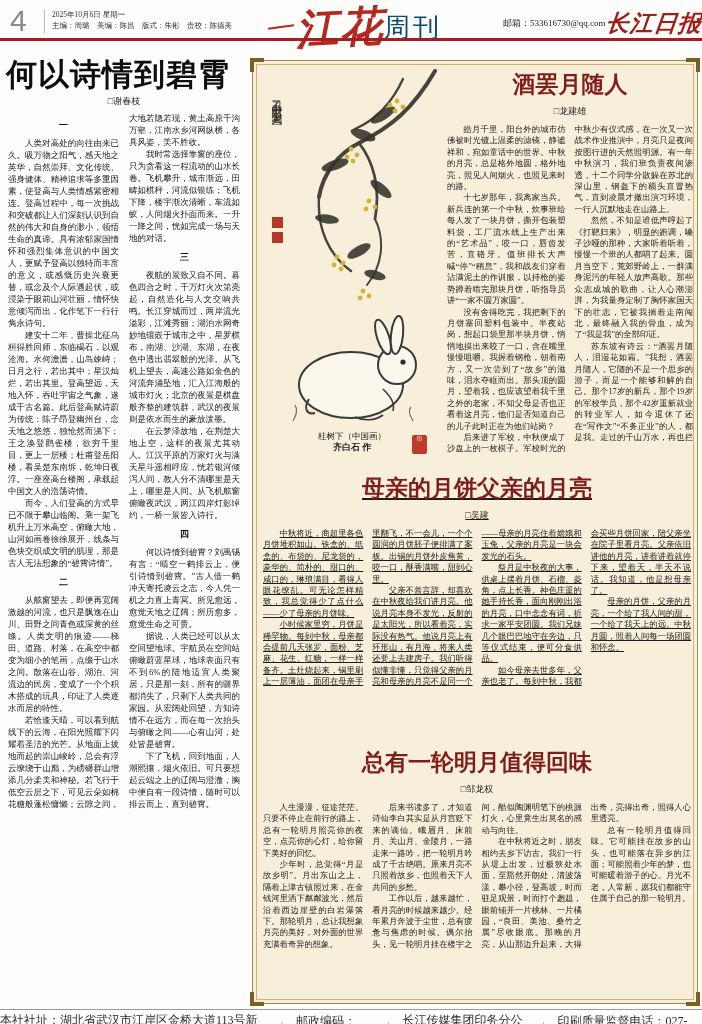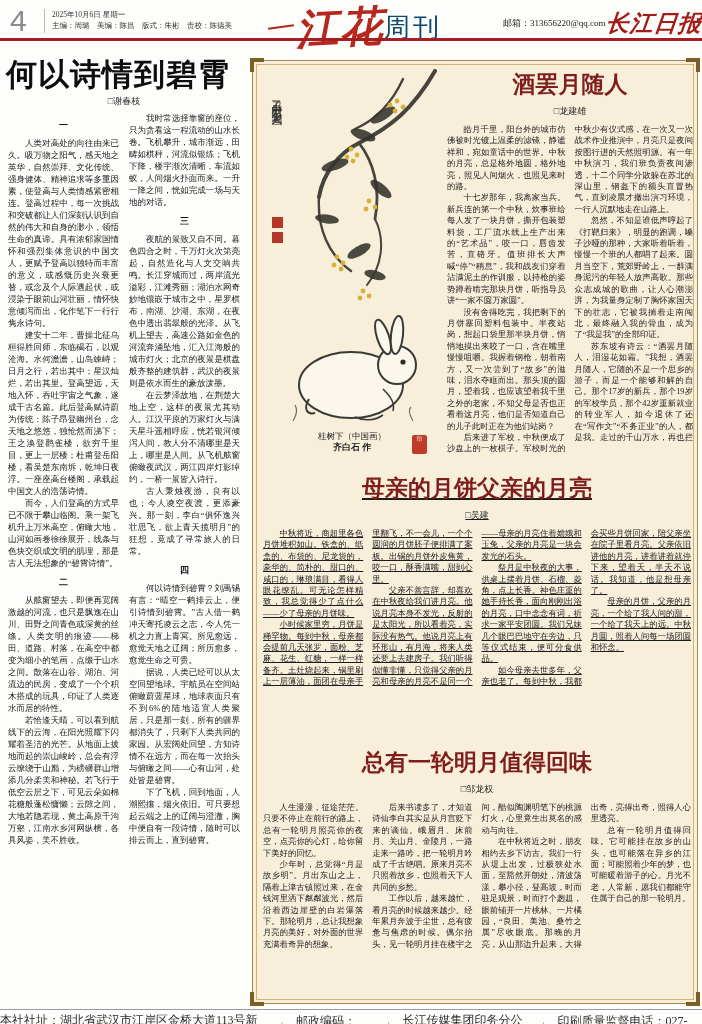--- a/index.html
+++ b/index.html
@@ -66,39 +66,38 @@
 
 <div class="abs page-num">4</div>
 <div class="abs hdr-div"></div>
 <div class="abs hdr-meta">
   <div>2025年10月6日 星期一</div>
   <div>主编：周璐　美编：陈昌　版式：朱彬　责校：陈德美</div>
 </div>
 <div class="abs section-title">
   <span class="section-dash"></span><span class="section-cn">江花</span><span class="section-suffix">周刊</span>
 </div>
-<div class="abs hdr-email">邮箱：313656220@qq.com</div>
+<div class="abs hdr-email">邮箱：533616730@qq.com</div>
 <div class="abs masthead">长江日报</div>
 <div class="abs red-rule"></div>
 
 <div class="abs lead-title">何以诗情到碧霄</div>
 <div class="abs lead-author">□谢春枝</div>
 <div class="abs lead-body">
     <div class="sec-marker">一</div>
     <p class="para">人类对高处的向往由来已久。吸万物之阳气，感天地之英华，自然崇拜、文化传统、强身健体、精神追求等多重因素，使登高与人类情感紧密相连。登高过程中，每一次挑战和突破都让人们深刻认识到自然的伟大和自身的渺小，领悟生命的真谛。具有浓郁家国情怀和强烈集体意识的中国文人，更赋予登高以独特而丰富的意义，或感慨历史兴衰更替，或念及个人际遇起伏，或浸染于眼前山河壮丽，情怀快意倾泻而出，化作笔下一行行隽永诗句。</p>
     <p class="para">建安十二年，曹操北征乌桓得胜回师，东临碣石，以观沧海。水何澹澹，山岛竦峙；日月之行，若出其中；星汉灿烂，若出其里。登高望远，天地入怀，吞吐宇宙之气象，遂成千古名篇。此后登高赋诗蔚为传统：陈子昂登幽州台，念天地之悠悠，独怆然而涕下；王之涣登鹳雀楼，欲穷千里目，更上一层楼；杜甫登岳阳楼，看吴楚东南坼，乾坤日夜浮。一座座高台楼阁，承载起中国文人的浩荡诗情。</p>
     <p class="para">而今，人们登高的方式早已不限于攀山临阁。乘一架飞机升上万米高空，俯瞰大地，山河如画卷徐徐展开，线条与色块交织成文明的肌理，那是古人无法想象的“碧霄诗情”。</p>
     <div class="sec-marker">二</div>
     <p class="para">从舷窗望去，即便再宽阔激越的河流，也只是飘逸在山川、田野之间青色或深黄的丝绦。人类文明的痕迹——梯田、道路、村落，在高空中都变为细小的笔画，点缀于山水之间。散落在山谷、湖泊、河流边的民房，变成了一个个积木搭成的玩具，印证了人类逐水而居的特性。</p>
     <p class="para">若恰逢天晴，可以看到航线下的云海，在阳光照耀下闪耀着圣洁的光芒。从地面上拔地而起的崇山峻岭，总会有浮云缭绕于山巅，为磅礴群山增添几分柔美和神秘。若飞行于低空云层之下，可见云朵如棉花糖般蓬松慵懒；云隙之间，大地若隐若现，黄土高原千沟万壑，江南水乡河网纵横，各具风姿，美不胜收。</p>
     <p class="para">我时常选择靠窗的座位，只为贪看这一程流动的山水长卷。飞机攀升，城市渐远，田畴如棋枰，河流似银练；飞机下降，楼宇渐次清晰，车流如蚁，人间烟火扑面而来。一升一降之间，恍如完成一场与天地的对话。</p>
     <div class="sec-marker">三</div>
     <p class="para">夜航的景致又自不同。暮色四合之时，千万灯火次第亮起，自然造化与人文交响共鸣。长江穿城而过，两岸流光溢彩，江滩秀丽；湖泊水网奇妙地镶嵌于城市之中，星罗棋布，南湖、沙湖、东湖，在夜色中透出翡翠般的光泽。从飞机上望去，高速公路如金色的河流奔涌坠地，汇入江海般的城市灯火；北京的夜景是棋盘般齐整的建筑群，武汉的夜景则是依水而生的豪放泼墨。</p>
     <p class="para">在云梦泽故地，在荆楚大地上空，这样的夜景尤其动人。江汉平原的万家灯火与满天星斗遥相呼应，恍若银河倾泻人间，教人分不清哪里是天上，哪里是人间。从飞机舷窗俯瞰夜武汉，两江四岸灯影绰约，一桥一景皆入诗行。</p>
-    <p class="para">古人秉烛夜游，良有以也；今人凌空夜渡，更添豪兴。那一刻，李白“俱怀逸兴壮思飞，欲上青天揽明月”的狂想，竟成了寻常旅人的日常。</p>
     <div class="sec-marker">四</div>
     <p class="para">何以诗情到碧霄？刘禹锡有言：“晴空一鹤排云上，便引诗情到碧霄。”古人借一鹤冲天寄托凌云之志，今人凭一机之力直上青冥。所见愈远，愈觉天地之辽阔；所历愈多，愈觉生命之可贵。</p>
     <p class="para">据说，人类已经可以从太空回望地球。宇航员在空间站俯瞰蔚蓝星球，地球表面只有不到6%的陆地适宜人类聚居，只是那一刻，所有的疆界都消失了，只剩下人类共同的家园。从宏阔处回望，方知诗情不在远方，而在每一次抬头与俯瞰之间——心有山河，处处皆是碧霄。</p>
     <p class="para">下了飞机，回到地面，人潮熙攘，烟火依旧。可只要想起云端之上的辽阔与澄澈，胸中便自有一段诗情，随时可以排云而上，直到碧霄。</p>
   </div>
 
 <div class="abs feature-box">
   <div class="box-inner"></div>
   <div class="corner c-tl"></div>
   <div class="corner c-tr"></div>

